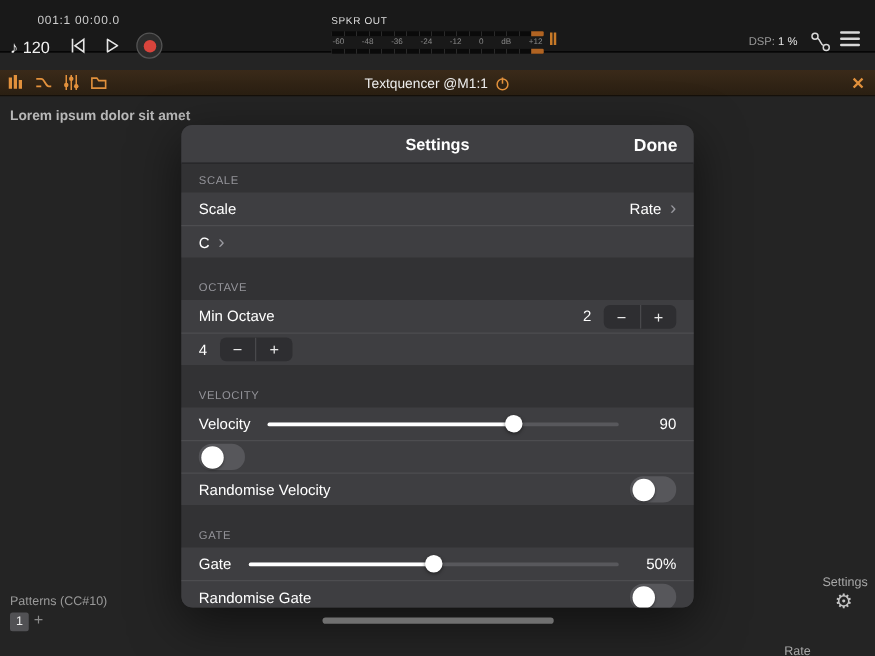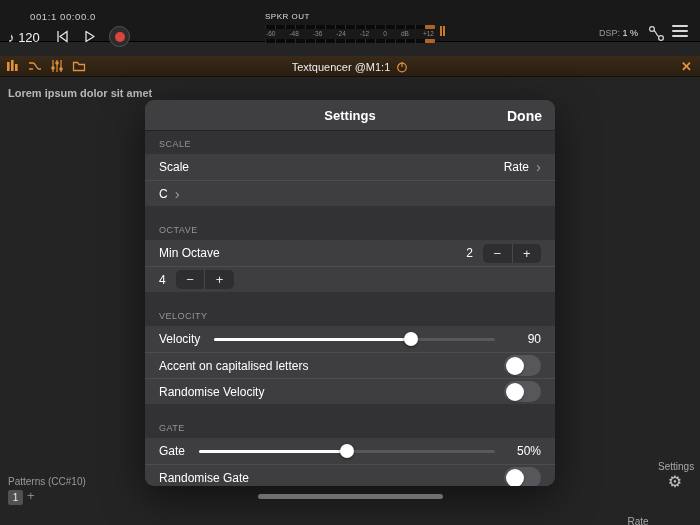--- a/index.html
+++ b/index.html
@@ -222,21 +222,20 @@
       <div class="row">
         <span class="row-label" style="flex:0 0 auto">Velocity</span>
         <div class="slider">
           <div class="slider-track"></div>
           <div class="slider-fill" style="width: 70%;"></div>
           <div class="slider-knob" style="left: calc(70% - 7px);"></div>
         </div>
         <span class="slider-value">90</span>
       </div>
       <div class="row">
-        <span class="row-label">Accent on capitalised letters</span>
         <button class="toggle">
             <span class="toggle-knob"></span>
           </button>
       </div>
       <div class="row">
         <span class="row-label">Randomise Velocity</span>
         <button class="toggle">
             <span class="toggle-knob"></span>
           </button>
       </div>

